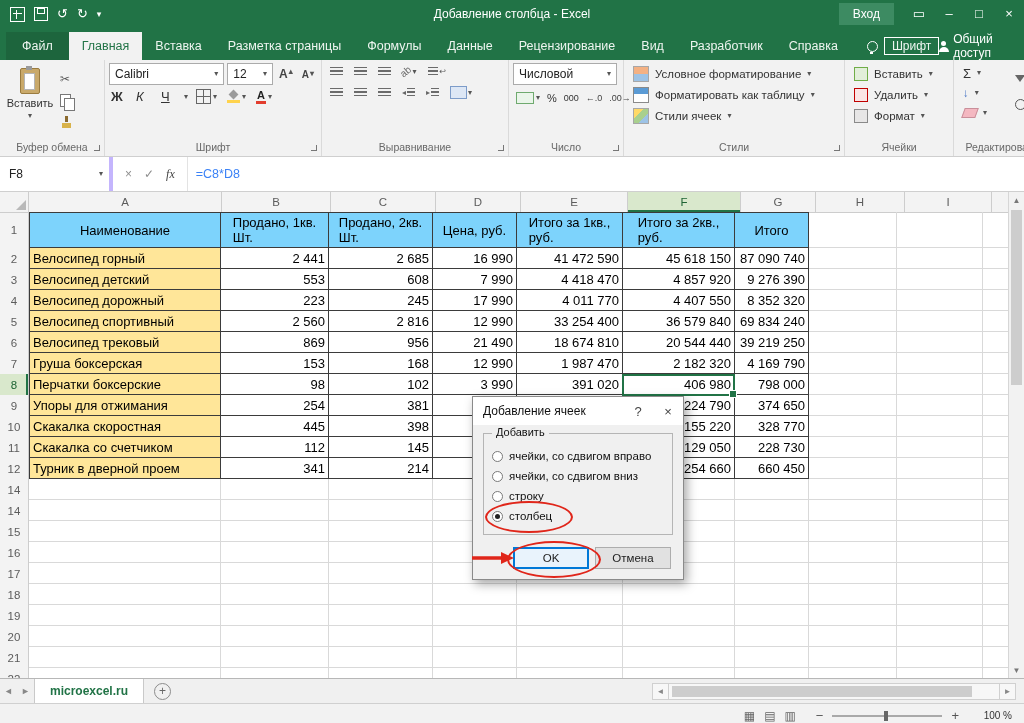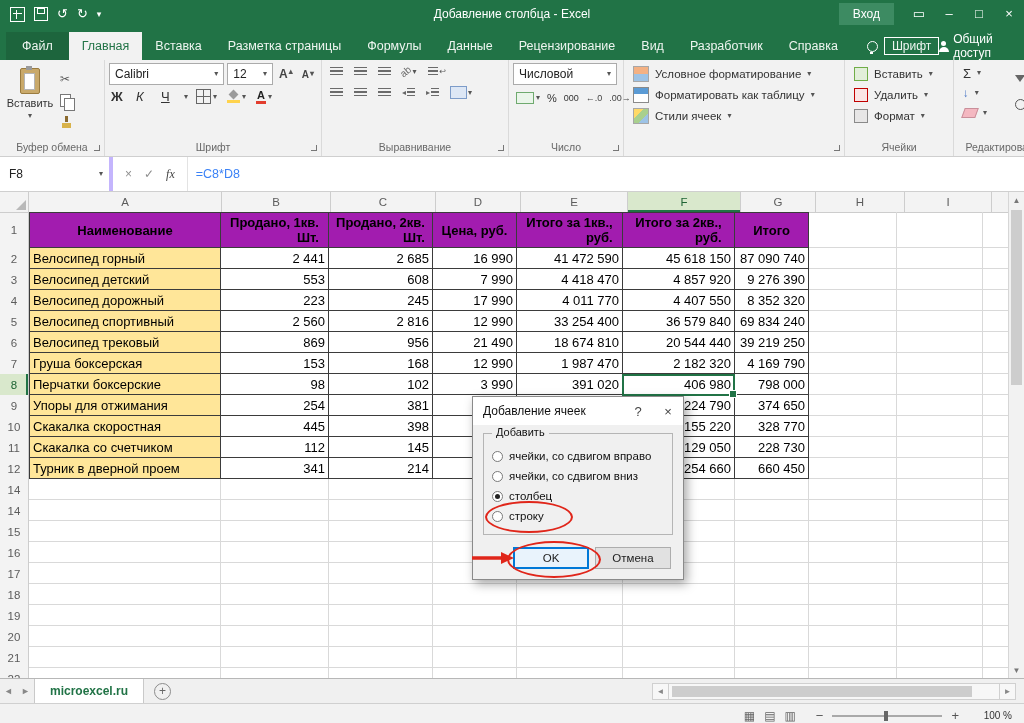--- a/index.html
+++ b/index.html
@@ -109,21 +109,21 @@
   .gh-col-active{background:#d9e8cc;color:#1e6434;box-shadow:inset 0 -2px 0 #217346}
   .gh-row-active{background:#d9e8cc;color:#1e6434;box-shadow:inset -2px 0 0 #217346}
   .gcorner{position:relative}
   .selall{position:absolute;right:2px;bottom:2px;width:0;height:0;border-left:10px solid transparent;border-bottom:10px solid #b9b9b9}
   .gc{flex:none;height:100%;border-right:1px solid #d9d9d9;border-bottom:1px solid #d9d9d9;display:flex;align-items:center;
       padding:0 3px;font-size:13px;color:#000;overflow:hidden;white-space:nowrap;box-sizing:border-box}
   .num{justify-content:flex-end}
   .tb{border-right-color:#3b3b3b;border-bottom-color:#3b3b3b}
   .tbl{border-left:1px solid #3b3b3b}
   .tbt{border-top:1px solid #3b3b3b}
-  .thead{background:#a21caf;font-weight:bold;justify-content:center;text-align:right;white-space:pre-line;line-height:15px}
+  .thead{background:#7dd3fc;font-weight:normal;justify-content:center;text-align:left;white-space:pre-line;line-height:15px}
   .aname{background:#ffe699}
   #sel{position:absolute;left:622px;top:182px;width:113px;height:22px;border:2px solid #217346;z-index:2;pointer-events:none;box-sizing:border-box}
   #sel .handle{position:absolute;right:-4px;bottom:-4px;width:6px;height:6px;background:#217346;border:1px solid #fff}
   .vscroll{position:absolute;right:0;top:0;width:16px;height:100%;background:#f2f2f2;border-left:1px solid #d6d6d6;
            display:flex;flex-direction:column;align-items:center;box-sizing:border-box}
   .vs-arrow{height:16px;width:100%;display:flex;align-items:center;justify-content:center;font-size:8px;color:#777}
   .vs-thumb{width:11px;height:175px;background:#cdcdcd;margin-top:2px}
   .vs-bottom{margin-top:auto}
 
   
@@ -363,20 +363,21 @@
             <span>Форматировать как таблицу</span>
             <span class="caret">▾</span>
           </div>
           <div class="stylerow">
             <span class="cs-icon"></span>
             <span>Стили ячеек</span>
             <span class="caret">▾</span>
           </div>
         </div>
       </div>
+      <div class="rgl">Стили</div>
       <span class="launcher"></span>
     </div>
 
     <div class="rgroup" style="width:100px">
       <div class="rgc">
         <div class="fcol">
           <div class="stylerow">
             <span class="ins-icon"></span>
             <span>Вставить</span>
             <span class="caret">▾</span>
@@ -766,26 +767,26 @@
         <div id="dlg-opts">
             <div class="opt">
               <span class="radio"></span>
               <span>ячейки, со сдвигом вправо</span>
             </div>
             <div class="opt">
               <span class="radio"></span>
               <span>ячейки, со сдвигом вниз</span>
             </div>
             <div class="opt">
+              <span class="radio"></span>
+              <span>строку</span>
+            </div>
+            <div class="opt">
               <span class="radio on"></span>
               <span>столбец</span>
-            </div>
-            <div class="opt">
-              <span class="radio"></span>
-              <span>строку</span>
             </div>
           </div>
       </div>
       <div class="dactions">
         <div class="btn default">OK</div>
         <div class="btn">Отмена</div>
       </div>
       <div class="red-ellipse" id="ell-option"></div>
       <div class="red-ellipse" id="ell-ok"></div>
       <svg id="arrow" width="46" height="16">

